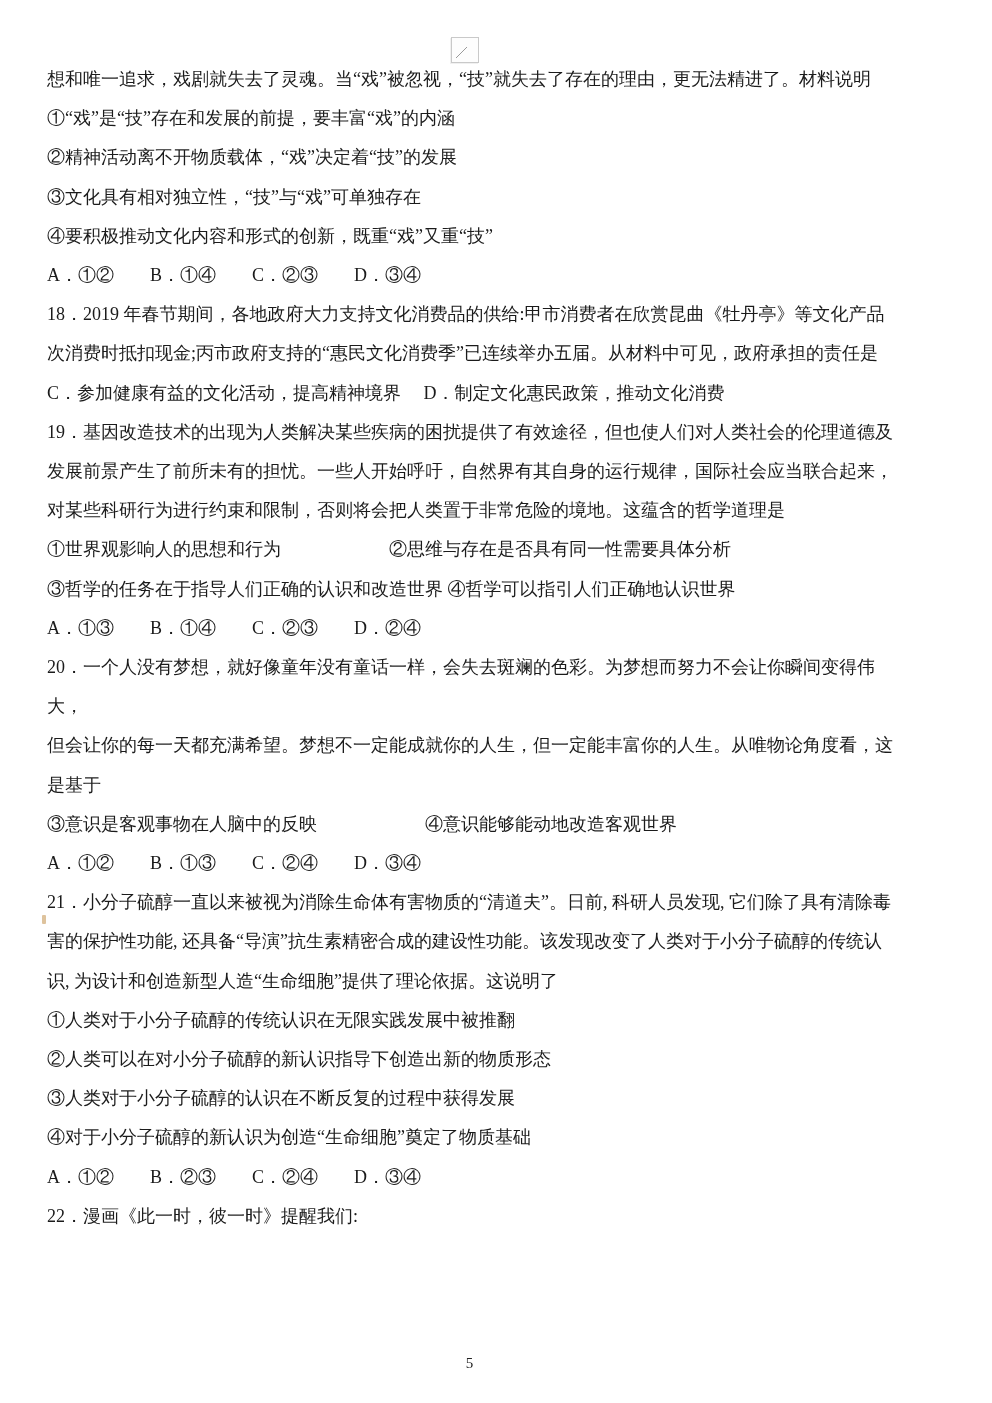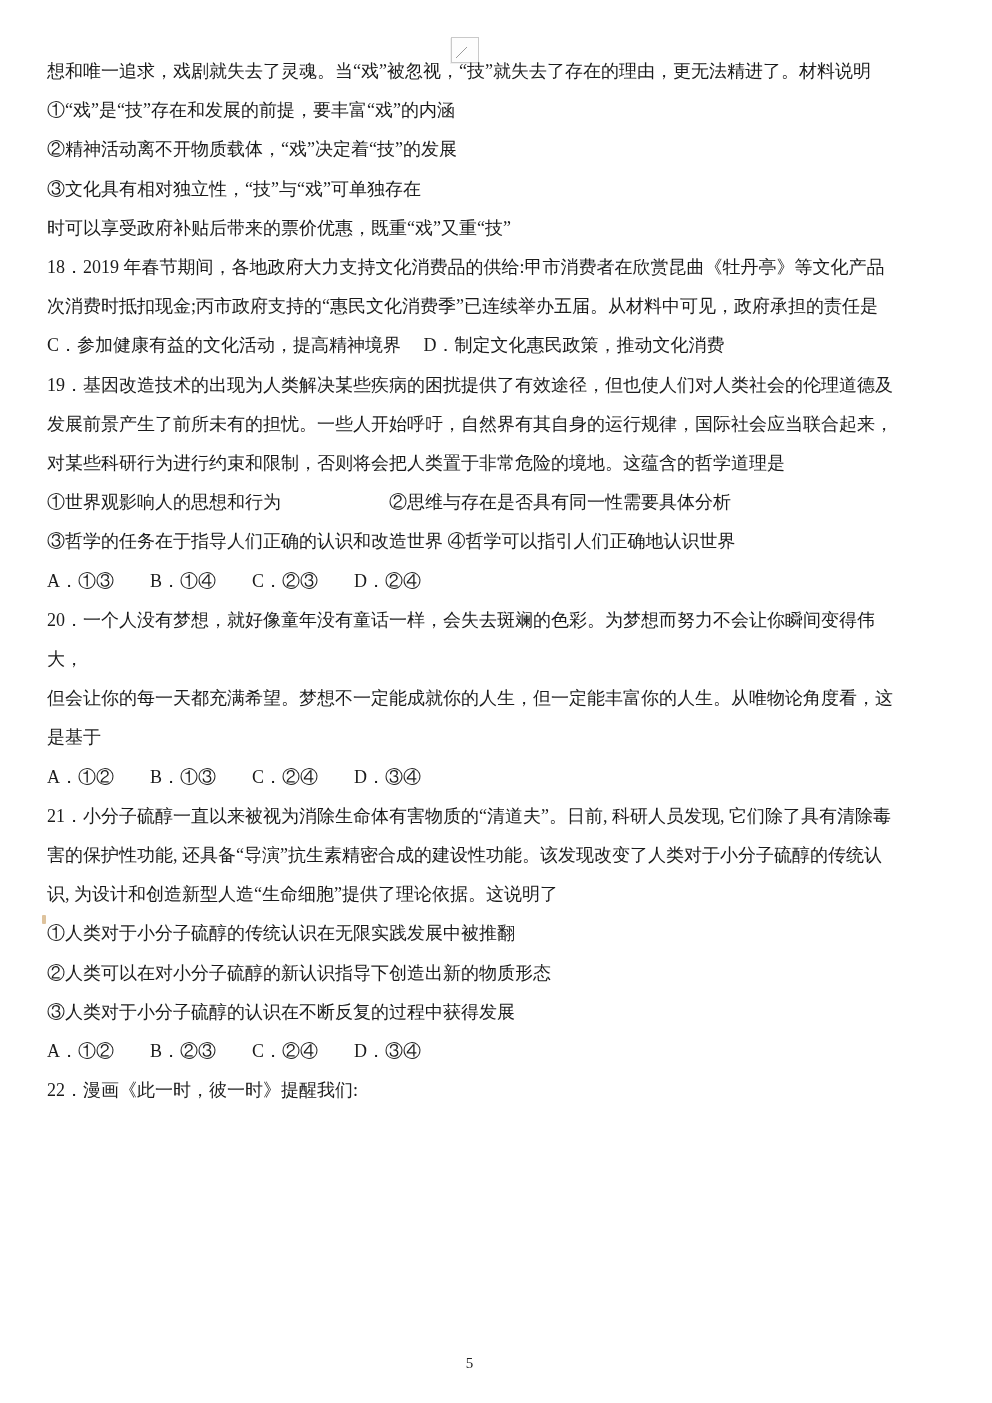--- a/index.html
+++ b/index.html
@@ -8,21 +8,21 @@
     height: 1403px;
     background: #ffffff;
     position: relative;
     overflow: hidden;
     font-family: "Liberation Serif", "DejaVu Serif", serif;
     color: #1b1b1b;
   }
   .content {
     position: absolute;
     left: 47px;
-    top: 52px;
+    top: 60px;
     width: 858px;
   }
   .line {
     font-size: 18px;
     line-height: 39.2px;
     white-space: pre-wrap;
     text-align: left;
   }
   .placeholder-box {
     position: absolute;
@@ -67,21 +67,22 @@
 
 <div class="speck"></div>
 
 <div class="content">
 
   <section>
     <div class="line">想和唯一追求，戏剧就失去了灵魂。当“戏”被忽视，“技”就失去了存在的理由，更无法精进了。材料说明</div>
     <div class="line">①“戏”是“技”存在和发展的前提，要丰富“戏”的内涵</div>
     <div class="line">②精神活动离不开物质载体，“戏”决定着“技”的发展</div>
     <div class="line">③文化具有相对独立性，“技”与“戏”可单独存在</div>
-    <div class="line">时可以享受政府补贴后带来的票价优惠，既重“戏”又重“技”</div>
+    <div class="line">④要积极推动文化内容和形式的创新，既重“戏”又重“技”</div>
+    <div class="line">A．①②　　B．①④　　C．②③　　D．③④</div>
   </section>
 
   <section>
     <div class="line">18．2019 年春节期间，各地政府大力支持文化消费品的供给:甲市消费者在欣赏昆曲《牡丹亭》等文化产品</div>
     <div class="line">次消费时抵扣现金;丙市政府支持的“惠民文化消费季”已连续举办五届。从材料中可见，政府承担的责任是</div>
     <div class="line">C．参加健康有益的文化活动，提高精神境界　 D．制定文化惠民政策，推动文化消费</div>
   </section>
 
   <section>
     <div class="line">19．基因改造技术的出现为人类解决某些疾病的困扰提供了有效途径，但也使人们对人类社会的伦理道德及</div>
@@ -89,30 +90,32 @@
     <div class="line">对某些科研行为进行约束和限制，否则将会把人类置于非常危险的境地。这蕴含的哲学道理是</div>
     <div class="line">①世界观影响人的思想和行为　　　　　　②思维与存在是否具有同一性需要具体分析</div>
     <div class="line">③哲学的任务在于指导人们正确的认识和改造世界 ④哲学可以指引人们正确地认识世界</div>
     <div class="line">A．①③　　B．①④　　C．②③　　D．②④</div>
   </section>
 
   <section>
     <div class="line">20．一个人没有梦想，就好像童年没有童话一样，会失去斑斓的色彩。为梦想而努力不会让你瞬间变得伟大，</div>
     <div class="line">但会让你的每一天都充满希望。梦想不一定能成就你的人生，但一定能丰富你的人生。从唯物论角度看，这</div>
     <div class="line">是基于</div>
+    <div class="line">③意识是客观事物在人脑中的反映　　　　　　④意识能够能动地改造客观世界</div>
     <div class="line">A．①②　　B．①③　　C．②④　　D．③④</div>
   </section>
 
   <section>
     <div class="line">21．小分子硫醇一直以来被视为消除生命体有害物质的“清道夫”。日前, 科研人员发现, 它们除了具有清除毒</div>
     <div class="line">害的保护性功能, 还具备“导演”抗生素精密合成的建设性功能。该发现改变了人类对于小分子硫醇的传统认</div>
     <div class="line">识, 为设计和创造新型人造“生命细胞”提供了理论依据。这说明了</div>
     <div class="line">①人类对于小分子硫醇的传统认识在无限实践发展中被推翻</div>
     <div class="line">②人类可以在对小分子硫醇的新认识指导下创造出新的物质形态</div>
     <div class="line">③人类对于小分子硫醇的认识在不断反复的过程中获得发展</div>
+    <div class="line">④对于小分子硫醇的新认识为创造“生命细胞”奠定了物质基础</div>
     <div class="line">A．①②　　B．②③　　C．②④　　D．③④</div>
   </section>
 
   <section>
     <div class="line">22．漫画《此一时，彼一时》提醒我们:</div>
   </section>
 
 </div>
 
 <div class="footer">5</div>

